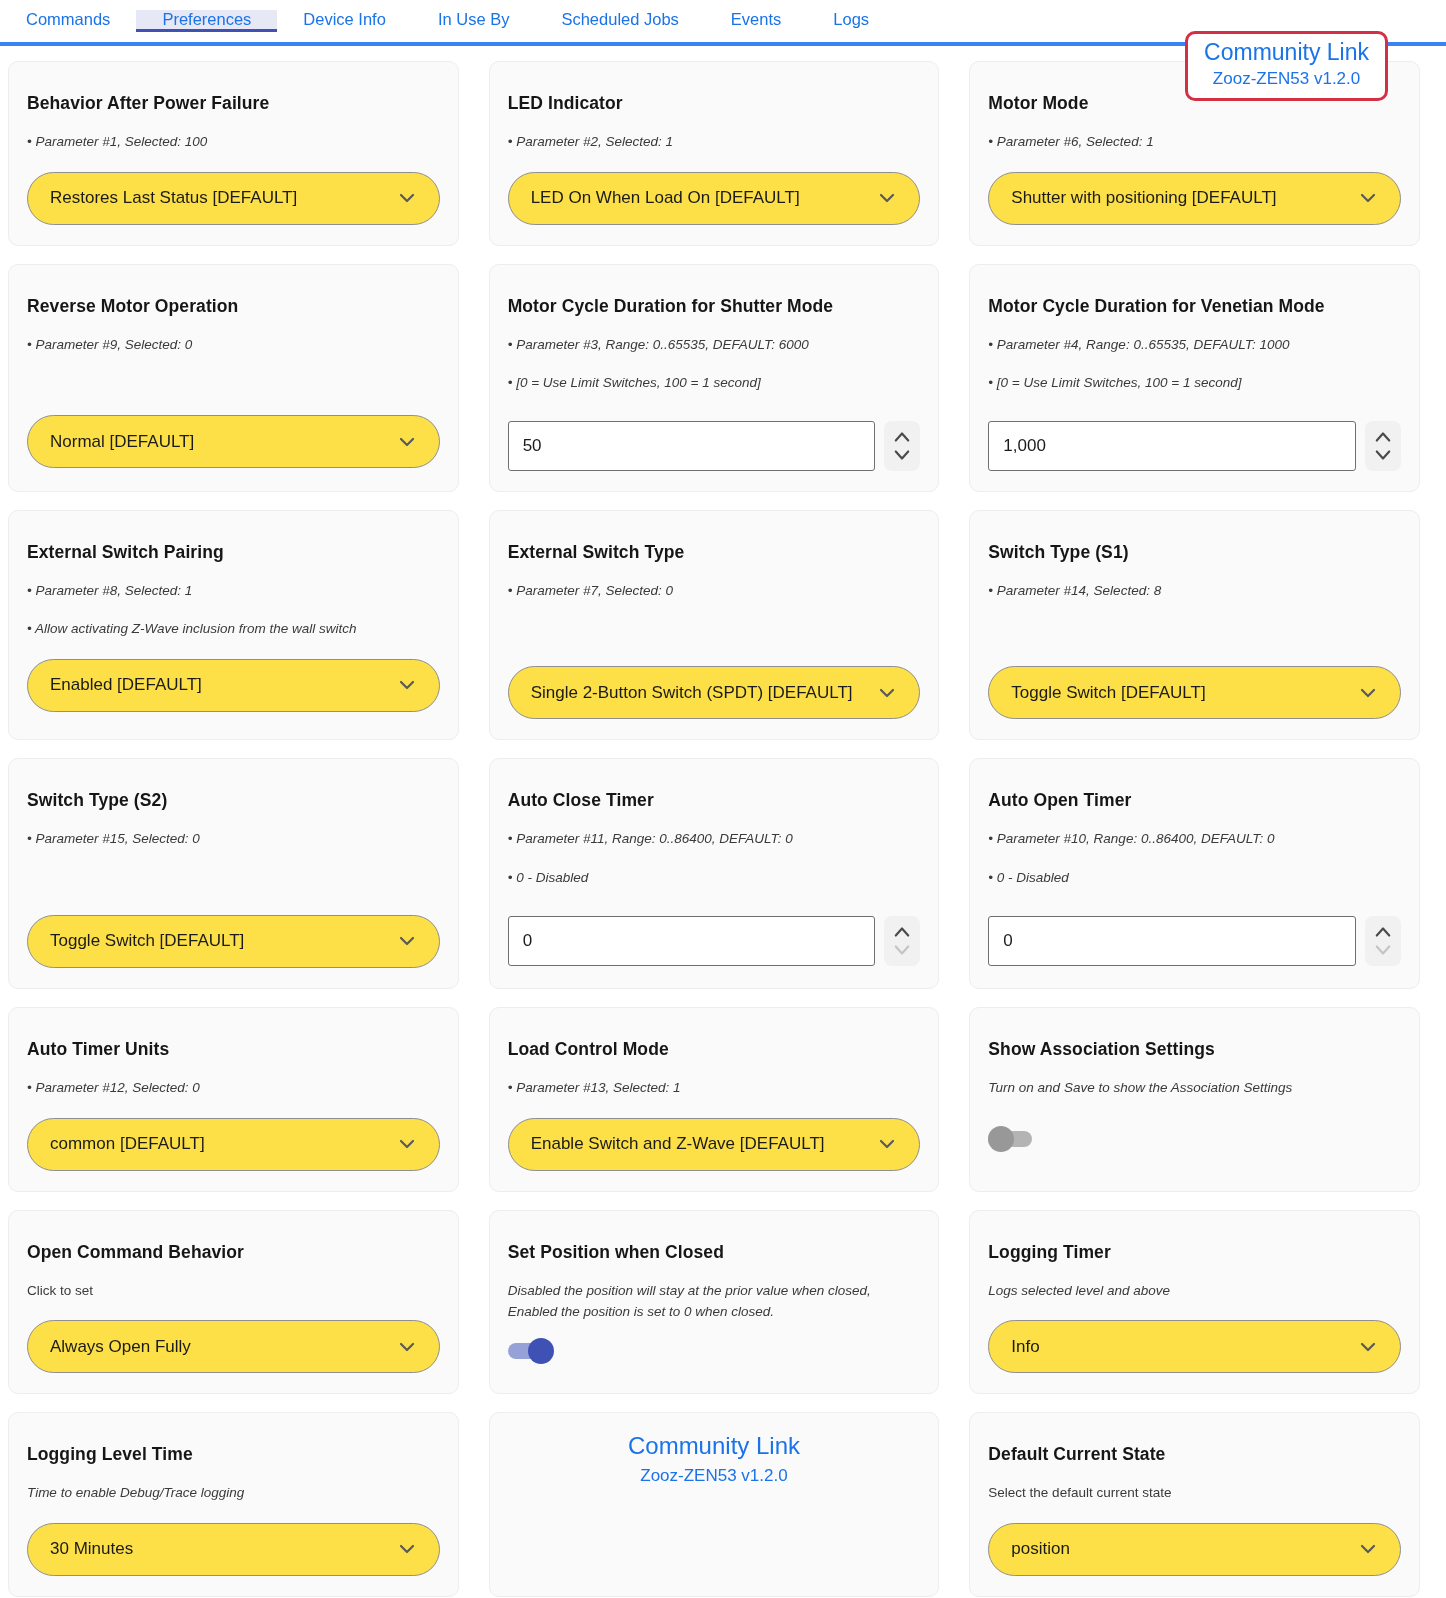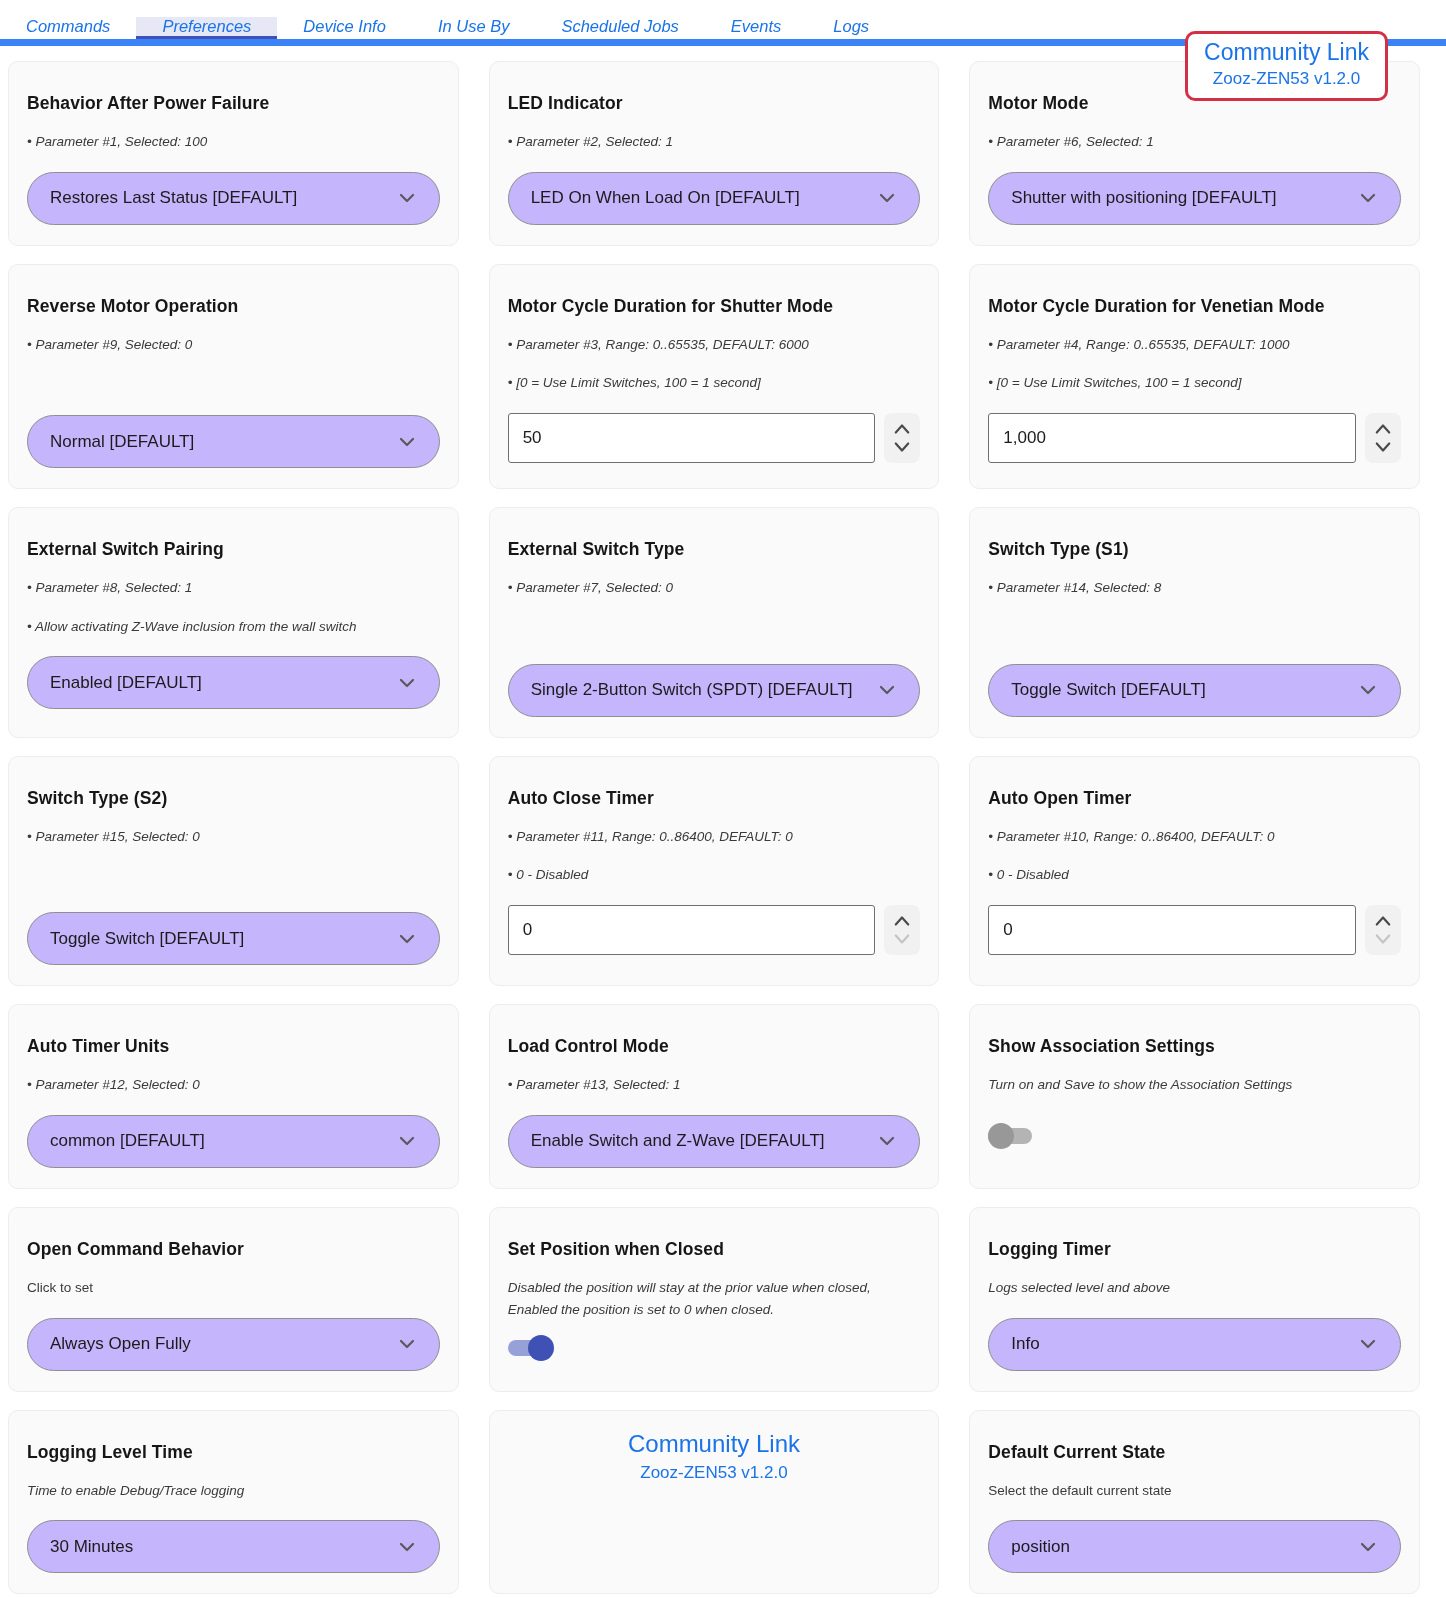--- a/index.html
+++ b/index.html
@@ -1,43 +1,43 @@
 <!DOCTYPE html>
 <html><head>
 <meta charset="utf-8">
 <style>
   * { box-sizing: border-box; margin: 0; padding: 0; }
   html,body { background:#ffffff; width:1446px; }
   body { font-family:"Liberation Sans","DejaVu Sans",sans-serif; color:#1b1b1b; }
 
   
-  .tabbar { display:flex; align-items:flex-end; height:46px; border-bottom:7px solid #3b82f6; background:#fff;font-style:italic; }
+  .tabbar { display:flex; align-items:center; height:46px; border-bottom:4px solid #3b82f6; background:#fff; }
   .tab { display:flex; align-items:center; padding:0 26px; font-size:16.5px; color:#1a73e8; cursor:pointer; border-bottom:3px solid transparent; }
   .tab.active { background:#e6e8f5; border-bottom-color:#3f51b5; }
 
   
   .annot { position:absolute; top:31px; right:58px; background:#fff; border:3px solid #d32f45; border-radius:10px; padding:4px 16px 8px; text-align:center; z-index:6; }
   .annot .biglink { font-size:23px; color:#1a73e8; display:block; line-height:1.3; cursor:pointer; }
   .annot .sublink { font-size:17px; color:#1a73e8; display:block; line-height:1.3; cursor:pointer; }
 
   
   .grid { display:grid; grid-template-columns:1fr 1fr 1fr; column-gap:30px; row-gap:18px; padding:15px 26px 12px 8px; }
   .card { background:#fafafa; border:1px solid #ededed; border-radius:10px; padding:29px 18px 20px; position:relative; }
   .ct { font-size:17.5px; font-weight:bold; color:#161616; margin:2px 0 0; letter-spacing:.1px; }
   .hint { font-size:13.5px; color:#3a3a3a; margin-top:17px; line-height:1.6; }
   .hint.i { font-style:italic; }
 
   
-  .select { margin-top:19px; height:53px; background:#c4b5fd; border:1px solid #8f8f8f; border-radius:27px; display:flex; align-items:center; justify-content:space-between; padding:0 20px 0 22px; cursor:pointer; }
+  .select { margin-top:19px; height:53px; background:#fde047; border:1px solid #8f8f8f; border-radius:27px; display:flex; align-items:center; justify-content:space-between; padding:0 20px 0 22px; cursor:pointer; }
   .sv { font-size:17px; color:#1b1b1b; }
   .chev { display:inline-flex; color:#5a5a5a; }
   .chev svg { stroke:currentColor; }
 
   
-  .numrow { margin-top:19px; display:flex; align-items:stretch; gap:9px;justify-content:flex-end; }
+  .numrow { margin-top:27px; display:flex; align-items:stretch; gap:9px;justify-content:flex-end; }
   .numin { flex:1; height:50px; background:#fff; border:1px solid #6f6f6f; border-radius:3px; font-family:inherit; font-size:17px; color:#1b1b1b; padding:0 14px; }
   .stepper { width:36px; background:#f1f1f1; border-radius:8px; display:flex; flex-direction:column; align-items:center; justify-content:center; gap:2px; cursor:pointer; }
   .stepper .chev { color:#4a4a4a; }
   .stepper .chev.dim { color:#c4c4c4; }
 
   
   .switch { position:relative; width:48px; height:28px; margin-top:26px; cursor:pointer; }
   .switch .track { position:absolute; left:0; top:6px; width:44px; height:16px; border-radius:8px; }
   .switch .knob { position:absolute; top:1px; width:26px; height:26px; border-radius:50%; }
   .switch.off .track { background:#b4b4b4; }

